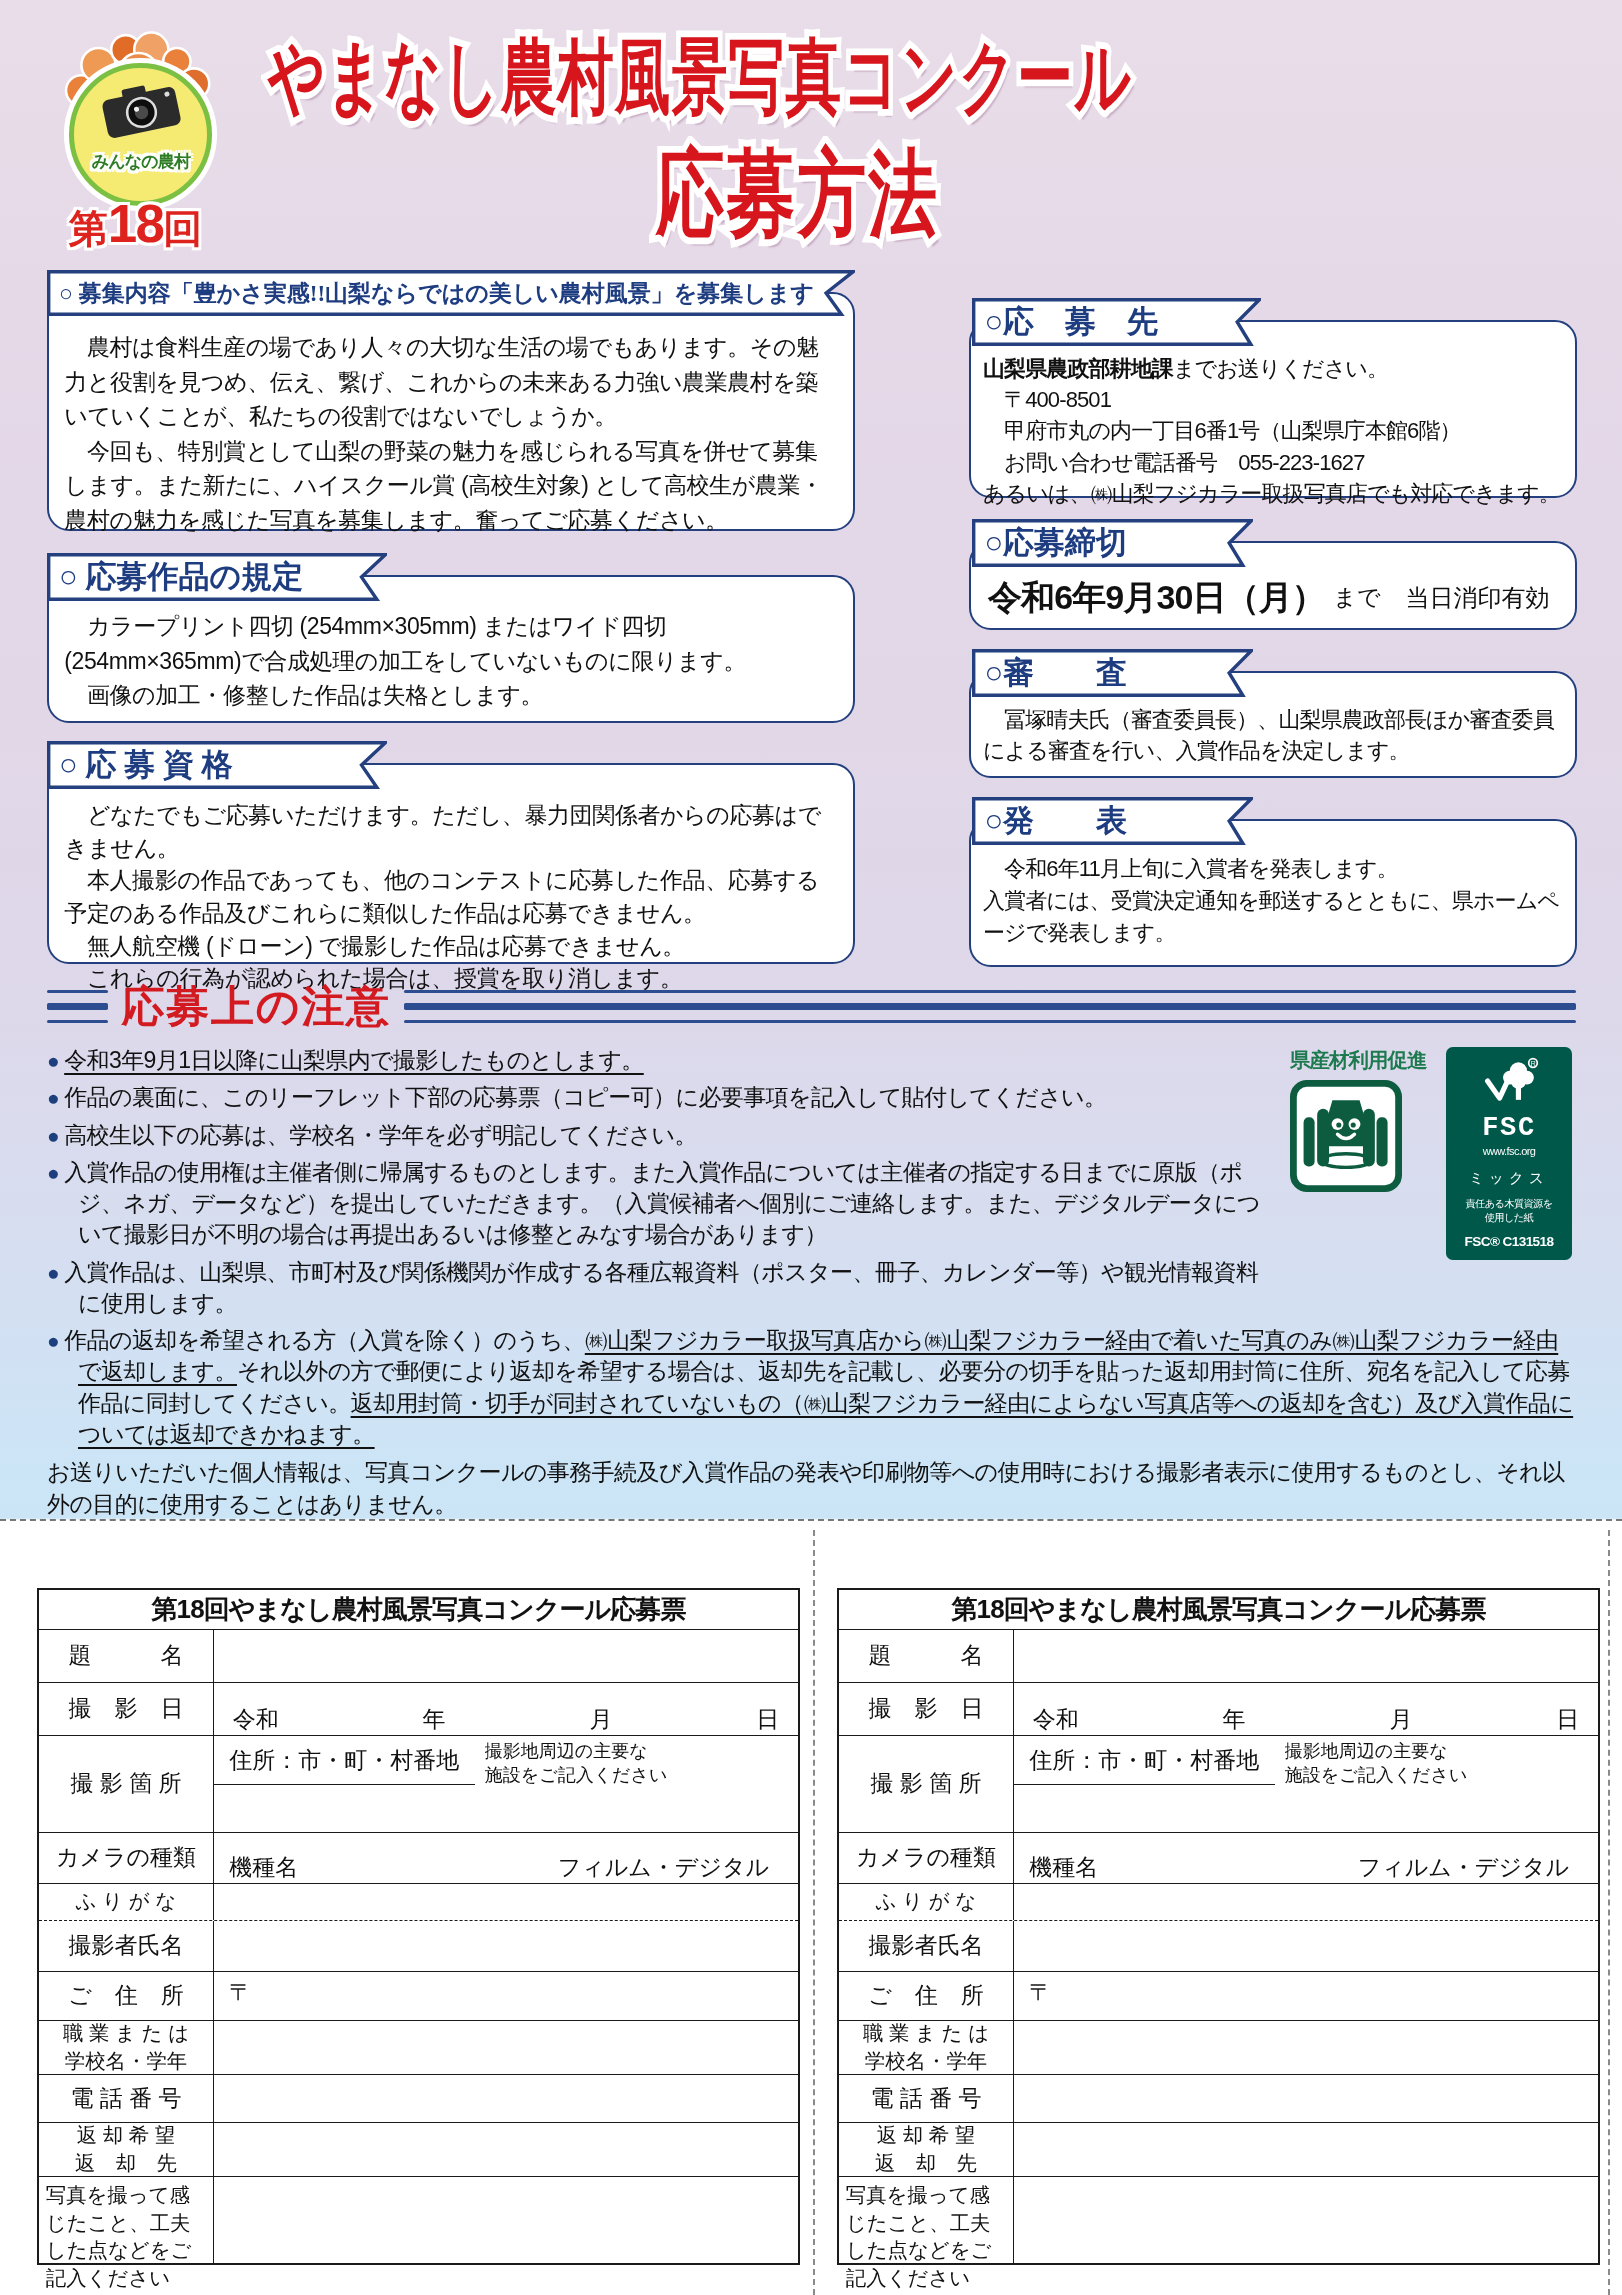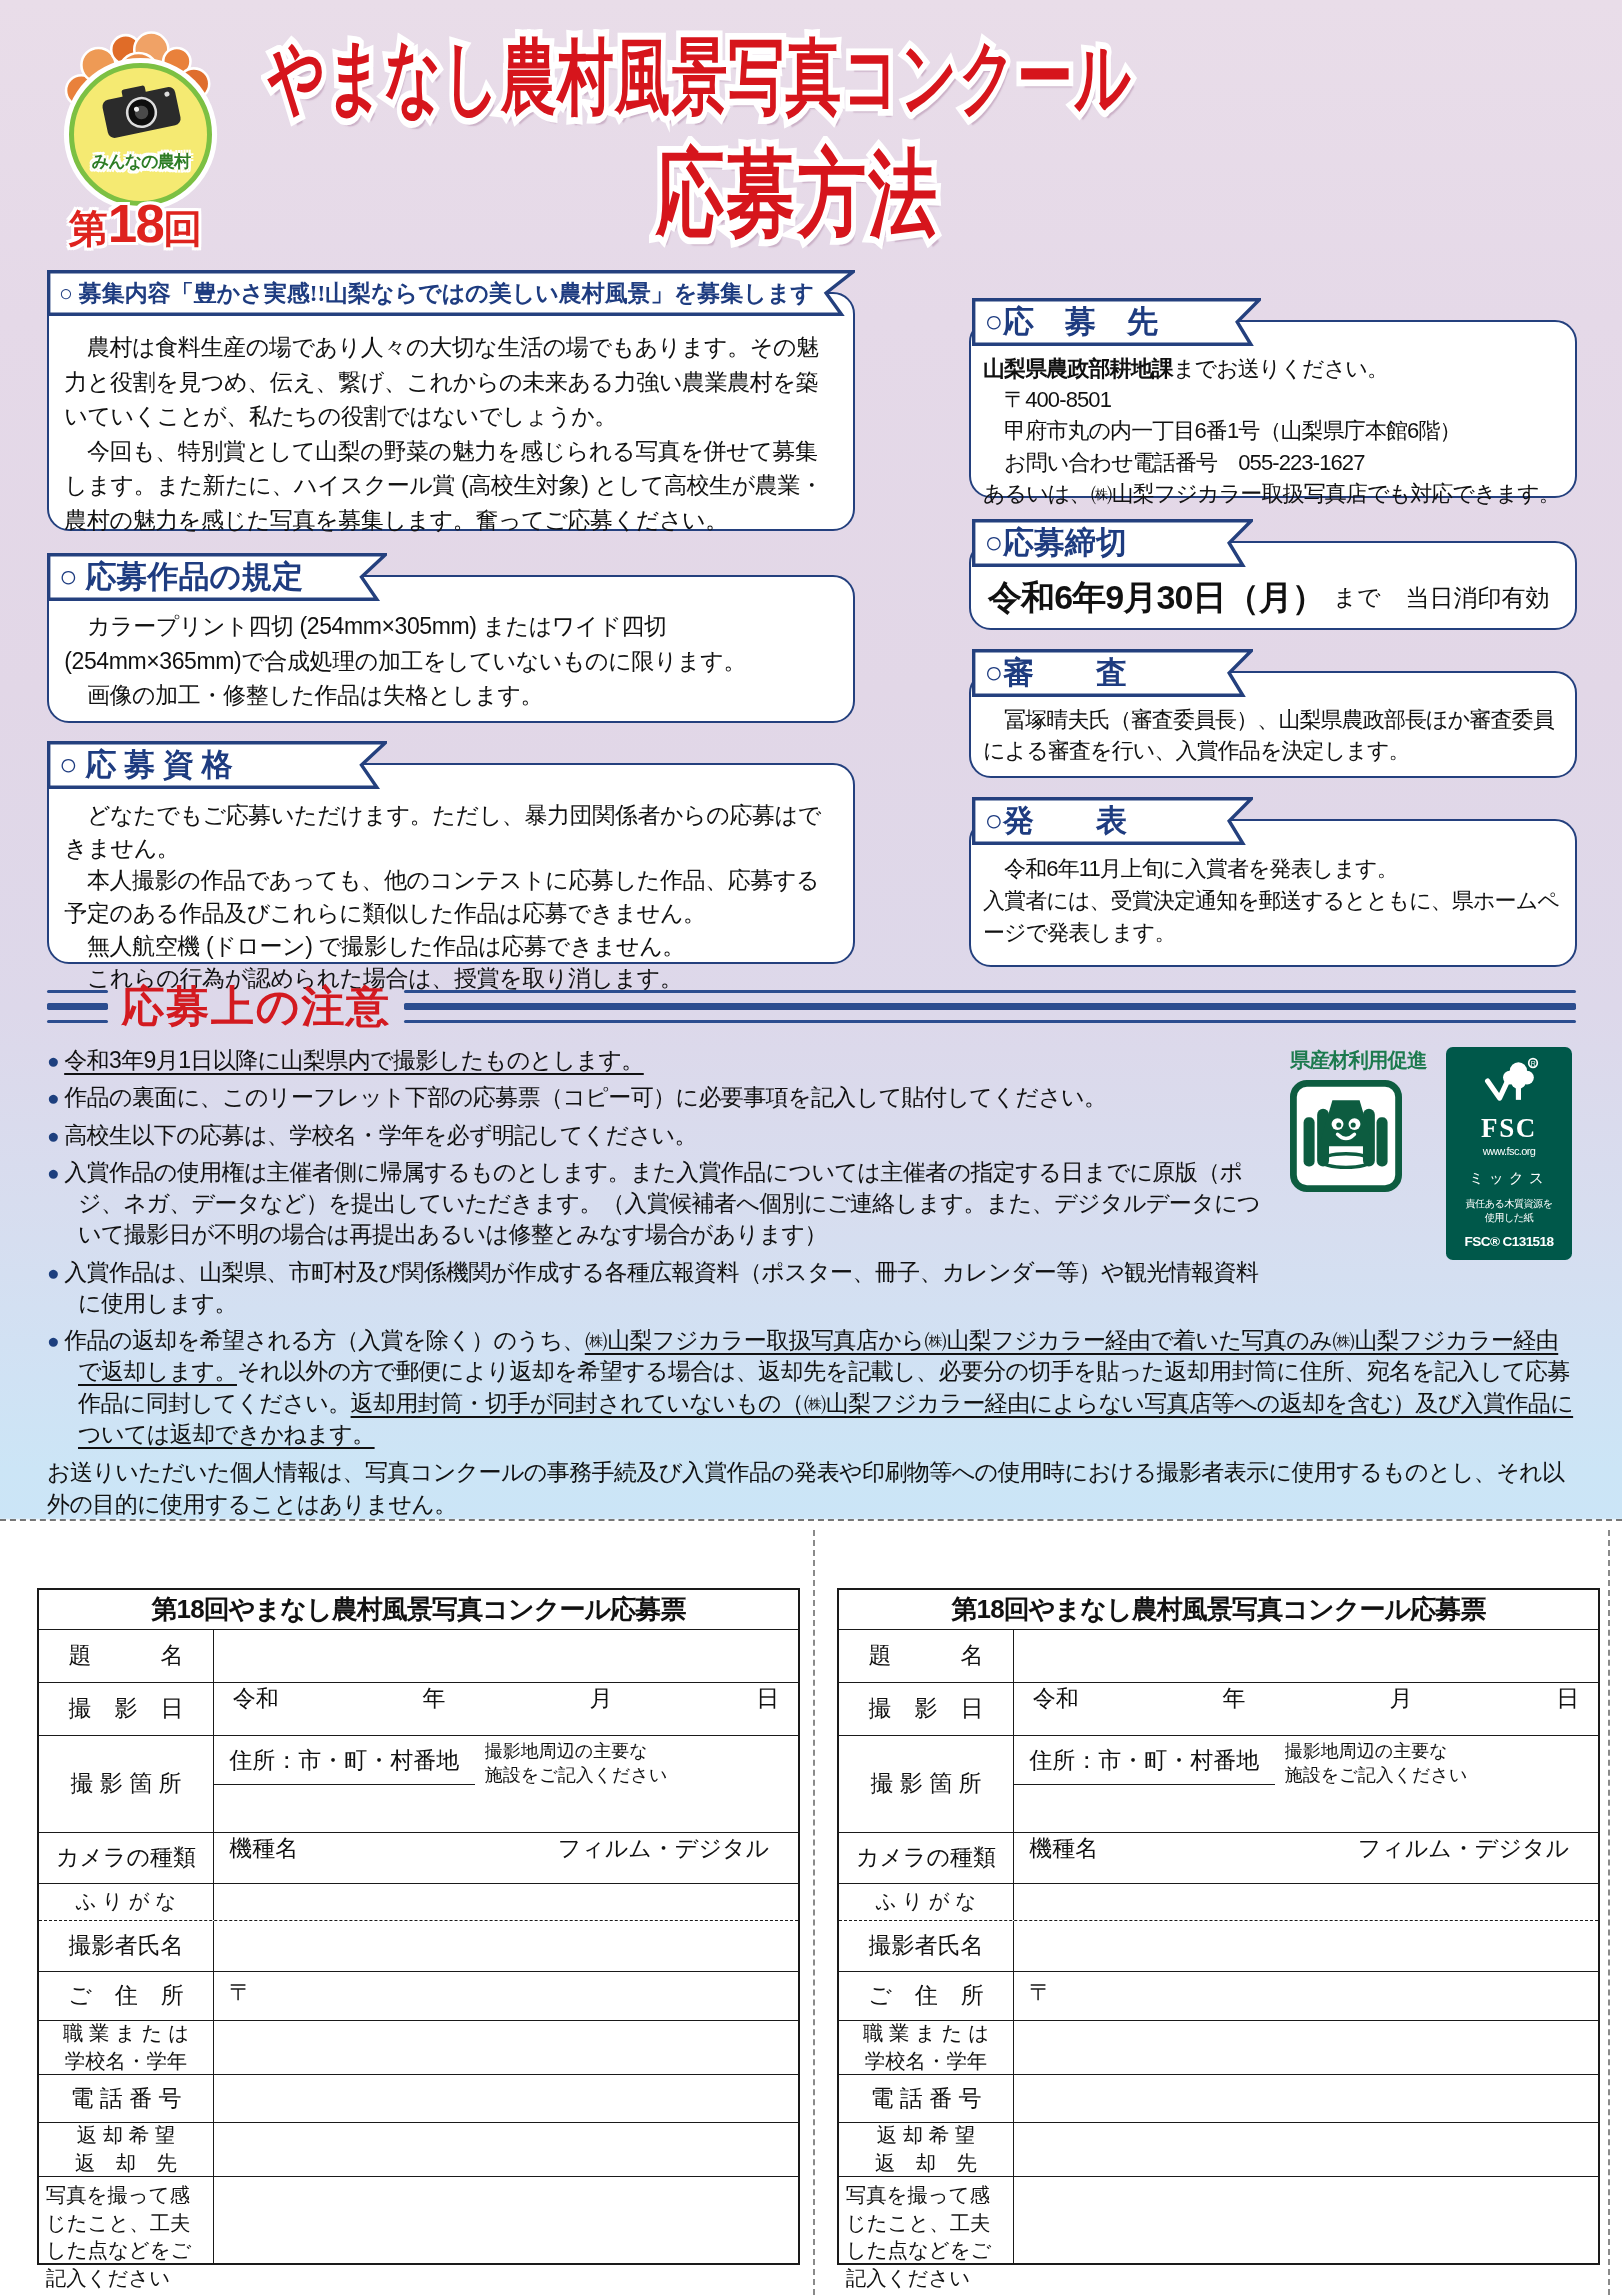--- a/index.html
+++ b/index.html
@@ -37,21 +37,21 @@
   .notice-head{display:flex;align-items:center;gap:13.6px;margin-bottom:17px;}
   .nh-lines{display:flex;flex-direction:column;gap:9.4px;}
   .nh-lines i{display:block;background:#2c4d8f;border-radius:1.7px;}
   .nh-lines .thin{height:3.4px;}.nh-lines .thick{height:7.7px;}
   .nh-left{width:61px;}.nh-right{flex:1;}
   .nh-text{margin:0;font-family:"Liberation Serif",serif;font-size:43px;font-weight:900;color:#d31a20;letter-spacing:1.7px;line-height:1;}
   .eco-float{float:right;width:286px;margin:1.7px 0 13.6px 18.7px;display:flex;gap:17px;align-items:flex-start;}
   .eco-left{width:139px;}
   .eco-label{font-size:20.4px;font-weight:bold;color:#1c7a4e;letter-spacing:-0.9px;}
   .fsc-card{width:126px;background:#00584a;border-radius:6.8px;color:#fff;text-align:center;padding:10.2px 5.1px 8.5px;box-sizing:border-box;}
-  .fsc-brand{font-family:Liberation Serif, serif;font-size:27px;font-weight:bold;letter-spacing:1.7px;line-height:1;margin-top:1.7px;}
+  .fsc-brand{font-family:Liberation Mono, monospace;font-size:27px;font-weight:bold;letter-spacing:1.7px;line-height:1;margin-top:1.7px;}
   .fsc-url{font-size:11px;margin-top:1.7px;}
   .fsc-grade{font-size:14.5px;letter-spacing:5.1px;margin:10.2px 0 8.5px;}
   .fsc-desc{font-size:10.2px;line-height:1.35;}
   .fsc-code{font-size:13.6px;font-weight:bold;margin-top:8.5px;}
   .bullets{font-size:23px;line-height:1.36;letter-spacing:-0.6px;}
   .bullet{padding-left:31px;text-indent:-31px;margin-bottom:6px;}
   .bullet .marker{color:#1d3f7e;margin-right:5.1px;font-size:21px;}
   .u{text-decoration:underline;text-underline-offset:5.1px;text-decoration-thickness:1.7px;}
   .privacy{font-size:23px;line-height:1.4;letter-spacing:-0.6px;margin-top:3.4px;clear:none;}
   
@@ -60,21 +60,21 @@
   
   .form-wrap{position:absolute;top:1588px;width:763px;background:#fff;}
   .eform{border:2.6px solid #1a1a1a;box-sizing:border-box;}
   .f-title{height:39px;display:flex;align-items:center;justify-content:center;font-size:26px;font-weight:bold;letter-spacing:-0.9px;}
   .f-row{display:flex;border-top:1.7px solid #1a1a1a;box-sizing:border-box;}
   .f-row.dashed-top{border-top-style:dashed;}
   .f-label{width:175px;border-right:1.7px solid #1a1a1a;display:flex;flex-direction:column;align-items:center;justify-content:center;
     text-align:center;font-size:23px;line-height:1.35;box-sizing:border-box;}
   .f-label.sm{font-size:20.4px;}
   .f-label.left{align-items:flex-start;justify-content:flex-start;text-align:left;padding:5.1px 6.8px;font-size:20.4px;}
-  .f-cell{flex:1;display:flex;align-items:flex-start;font-size:23px;box-sizing:border-box;}
+  .f-cell{flex:1;display:flex;align-items:flex-end;font-size:23px;box-sizing:border-box;}
   .date-cell{justify-content:space-between;padding:0 18.7px;}
   .loc-cell{align-items:stretch;padding:0;}
   .loc-top{height:48px;display:flex;align-items:center;justify-content:space-between;padding:0 15.3px;border-bottom:1.7px solid #1a1a1a;}
   .loc-note{flex:1;font-size:18px;line-height:1.3;padding:4.3px 10.2px;white-space:pre-line;}
   .camera-cell{justify-content:space-between;padding:0 29px 0 15.3px;}
   .plain-cell{padding:0 15.3px;}
 </style>
 </head>
 <body>
 

